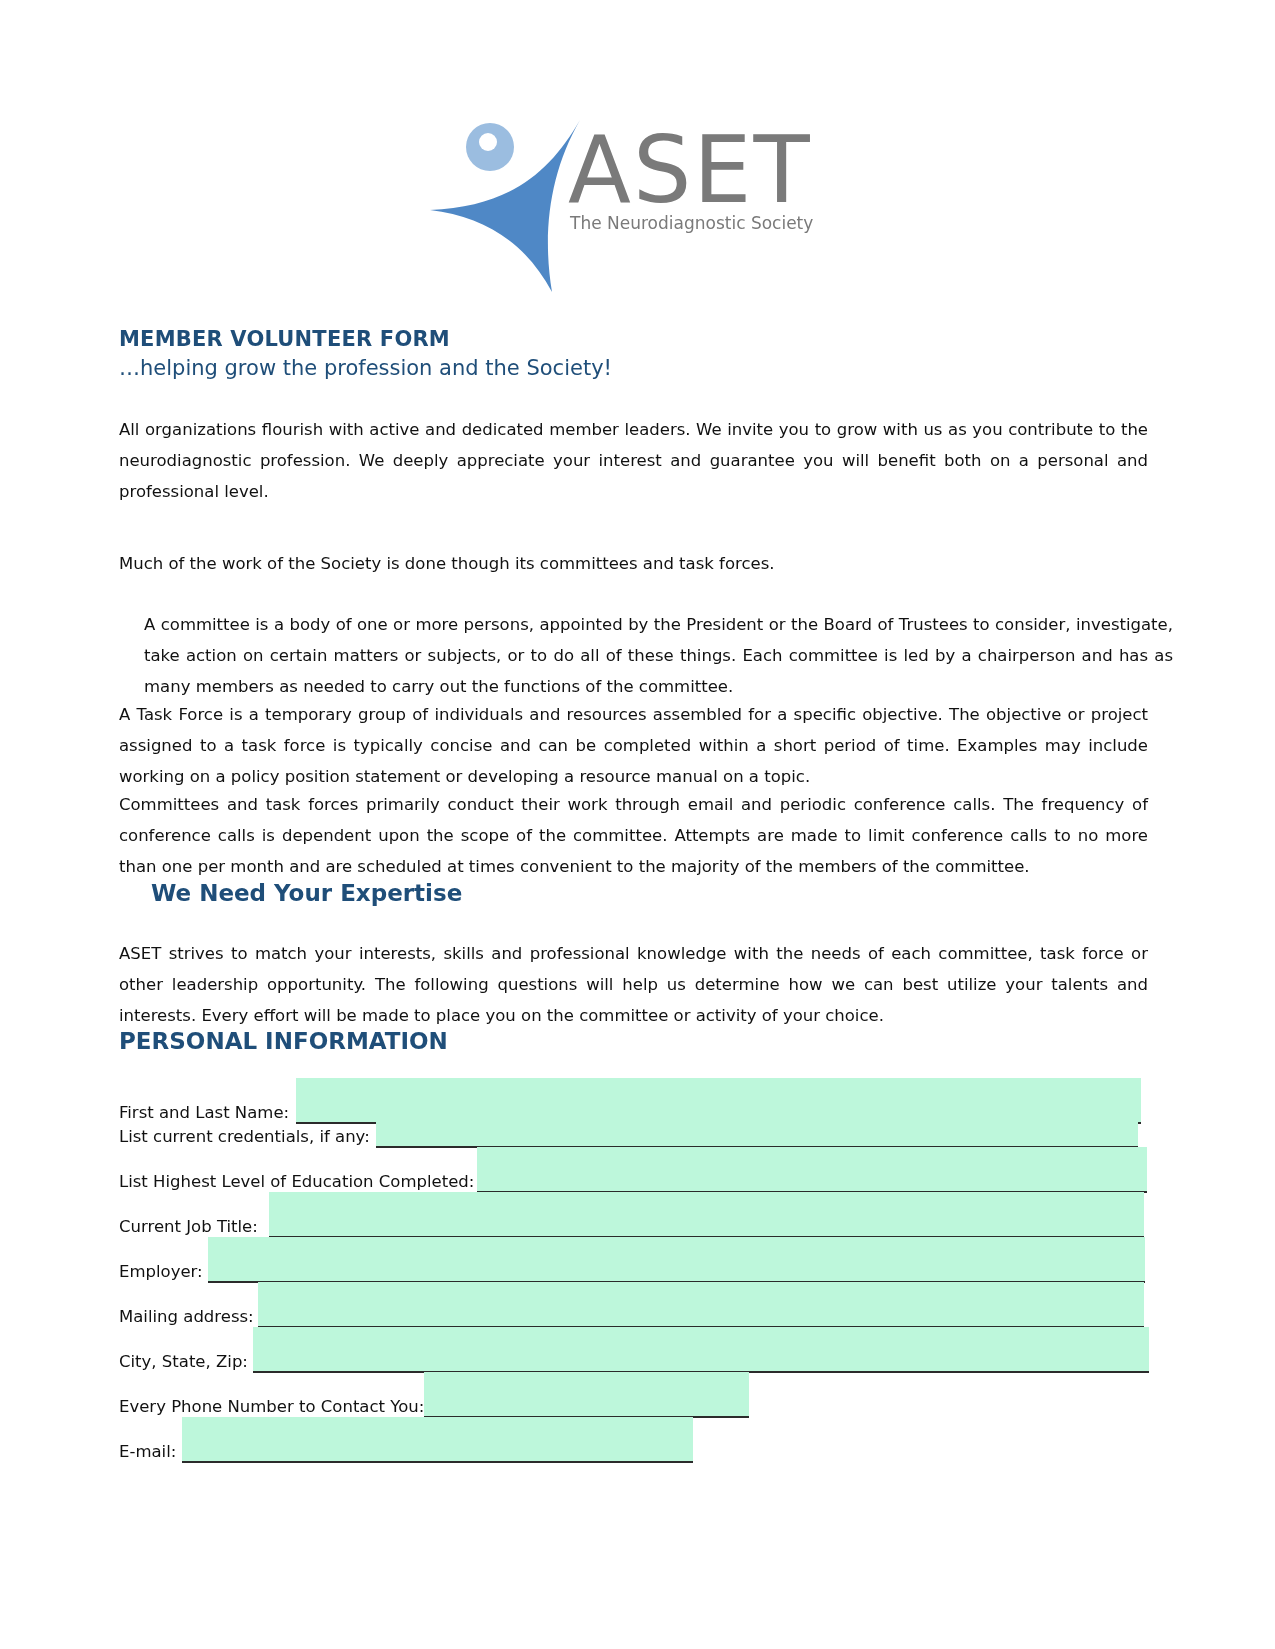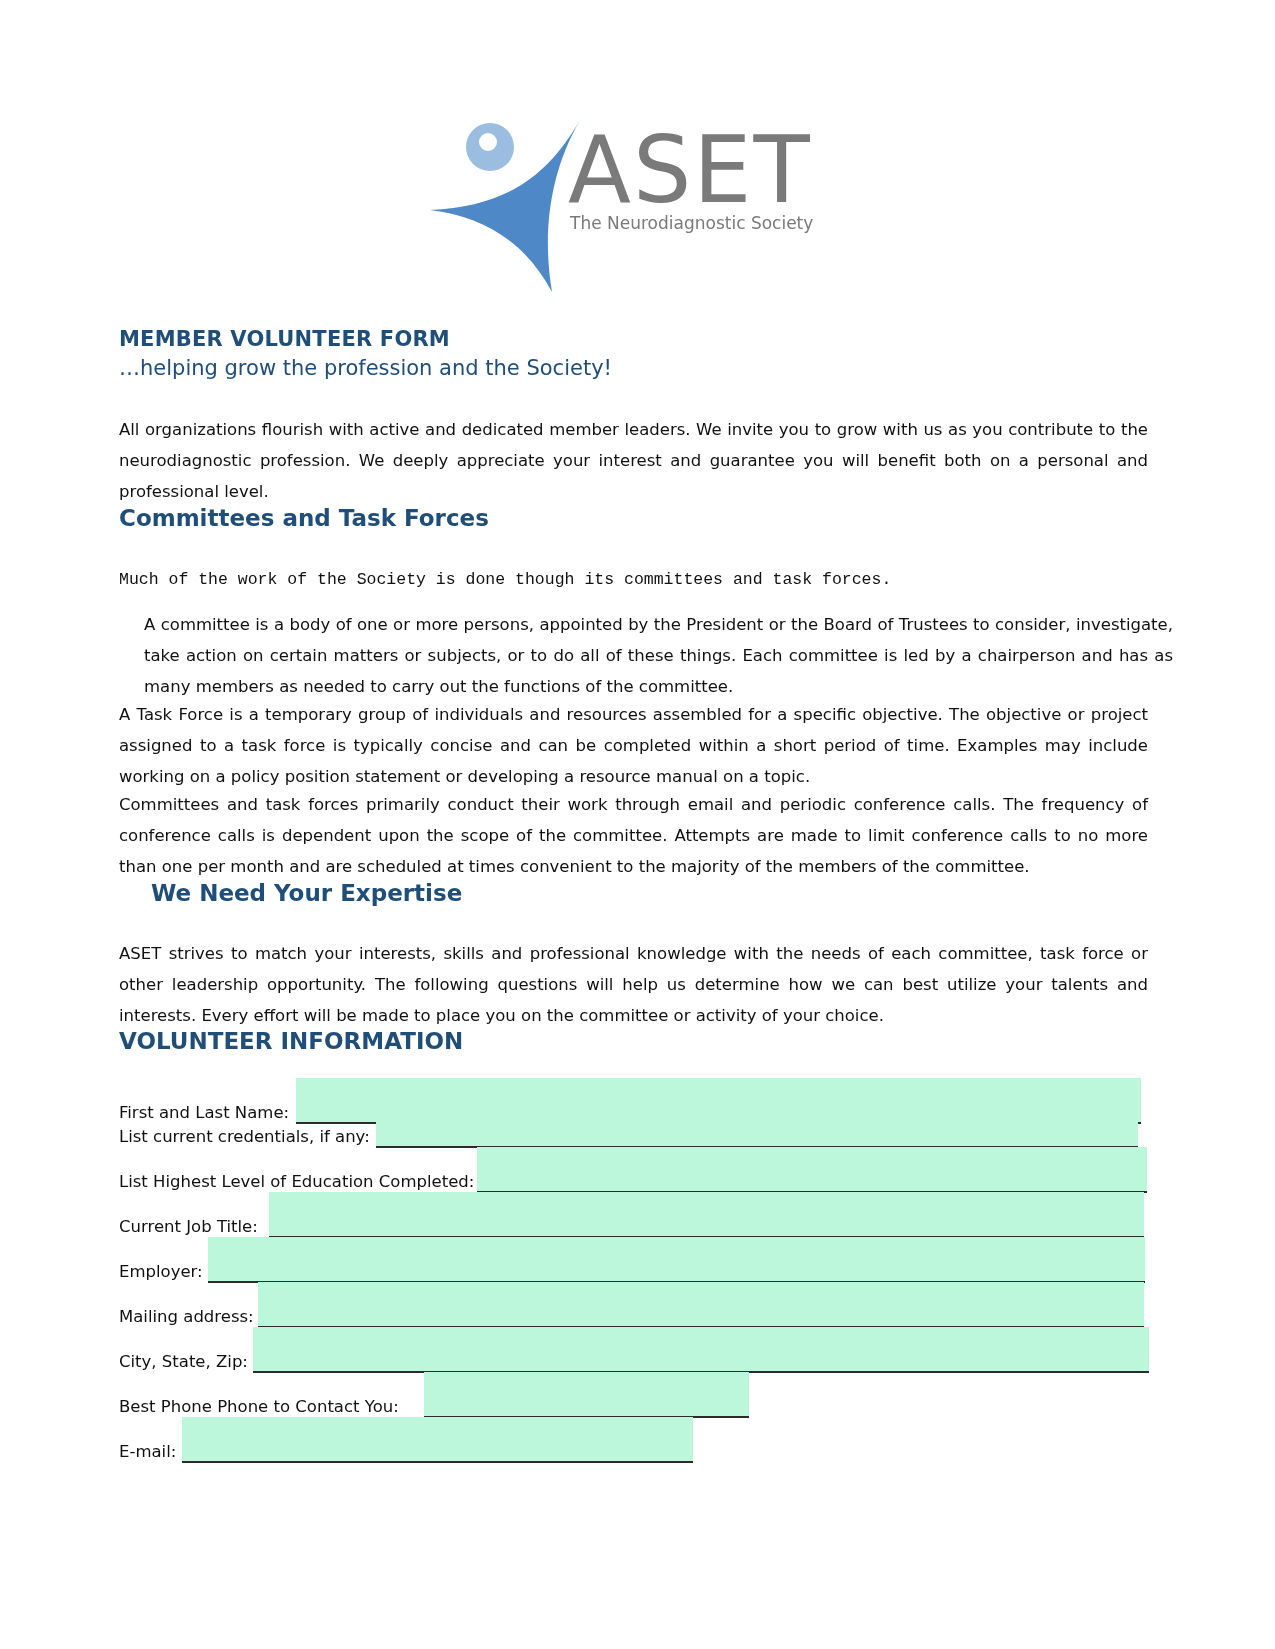--- a/index.html
+++ b/index.html
@@ -40,30 +40,29 @@
       <text x="138" y="90" font-family="DejaVu Sans, sans-serif" font-size="92" fill="#7a7a7a" letter-spacing="2">ASET</text>
       <text x="140" y="117" font-family="DejaVu Sans, sans-serif" font-size="17" fill="#7a7a7a">The Neurodiagnostic Society</text>
     </svg>
   </div>
 
   <div class="h-title">MEMBER VOLUNTEER FORM</div>
   <div class="h-sub">…helping grow the profession and the Society!</div>
 
   <div class="para" style="top:414px;">All organizations flourish with active and dedicated member leaders. We invite you to grow with us as you contribute to the neurodiagnostic profession. We deeply appreciate your interest and guarantee you will benefit both on a personal and professional level.</div>
 
-  <div class="h-sec" style="top:505px;">Committees and Task Forces</div>
-  <div class="para" style="top:564px;font-family:Liberation Mono, monospace;">Much of the work of the Society is done though its committees and task forces.</div>
+  <div class="para" style="top:548px;">Much of the work of the Society is done though its committees and task forces.</div>
   <div class="para" style="top:609px;margin-left:25px;">A committee is a body of one or more persons, appointed by the President or the Board of Trustees to consider, investigate, take action on certain matters or subjects, or to do all of these things. Each committee is led by a chairperson and has as many members as needed to carry out the functions of the committee.</div>
   <div class="para" style="top:699px;">A Task Force is a temporary group of individuals and resources assembled for a specific objective. The objective or project assigned to a task force is typically concise and can be completed within a short period of time. Examples may include working on a policy position statement or developing a resource manual on a topic.</div>
   <div class="para" style="top:789px;">Committees and task forces primarily conduct their work through email and periodic conference calls. The frequency of conference calls is dependent upon the scope of the committee. Attempts are made to limit conference calls to no more than one per month and are scheduled at times convenient to the majority of the members of the committee.</div>
 
   <div class="h-sec" style="top:880px;margin-left:32px;">We Need Your Expertise</div>
   <div class="para" style="top:938px;">ASET strives to match your interests, skills and professional knowledge with the needs of each committee, task force or other leadership opportunity. The following questions will help us determine how we can best utilize your talents and interests. Every effort will be made to place you on the committee or activity of your choice.</div>
 
-  <div class="h-sec" style="top:1028px;">VOLUNTEER INFORMATION</div>
+  <div class="h-sec" style="top:1028px;">PERSONAL INFORMATION</div>
 
   <div class="field-row" style="top:1078px; width:1022px;">
     <span class="field-label">First and Last Name:</span>
     <div class="field-box" style="left:177px; width:845px;"></div>
   </div>
 
   <div class="field-row" style="top:1102px; width:1022px;">
     <span class="field-label">List current credentials, if any:</span>
     <div class="field-box" style="left:257px; width:762px;"></div>
   </div>
@@ -87,21 +86,21 @@
     <span class="field-label">Mailing address:</span>
     <div class="field-box" style="left:139px; width:886px;"></div>
   </div>
 
   <div class="field-row" style="top:1327px; width:1030px;">
     <span class="field-label">City, State, Zip:</span>
     <div class="field-box" style="left:134px; width:896px;"></div>
   </div>
 
   <div class="field-row" style="top:1372px; width:630px;">
-    <span class="field-label">Best Phone Phone to Contact You:</span>
+    <span class="field-label">Every Phone Number to Contact You:</span>
     <div class="field-box" style="left:305px; width:325px;"></div>
   </div>
 
   <div class="field-row" style="top:1417px; width:574px;">
     <span class="field-label">E-mail:</span>
     <div class="field-box" style="left:63px; width:511px;"></div>
   </div>
 
 </div>
 

